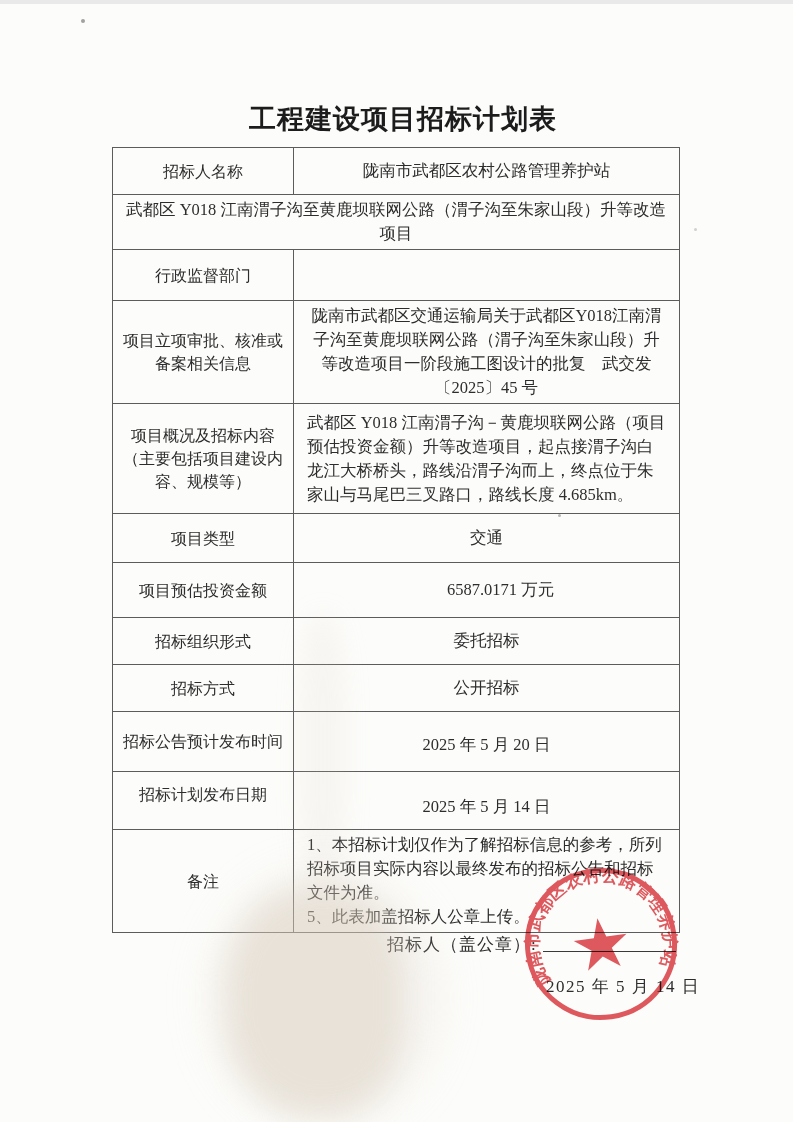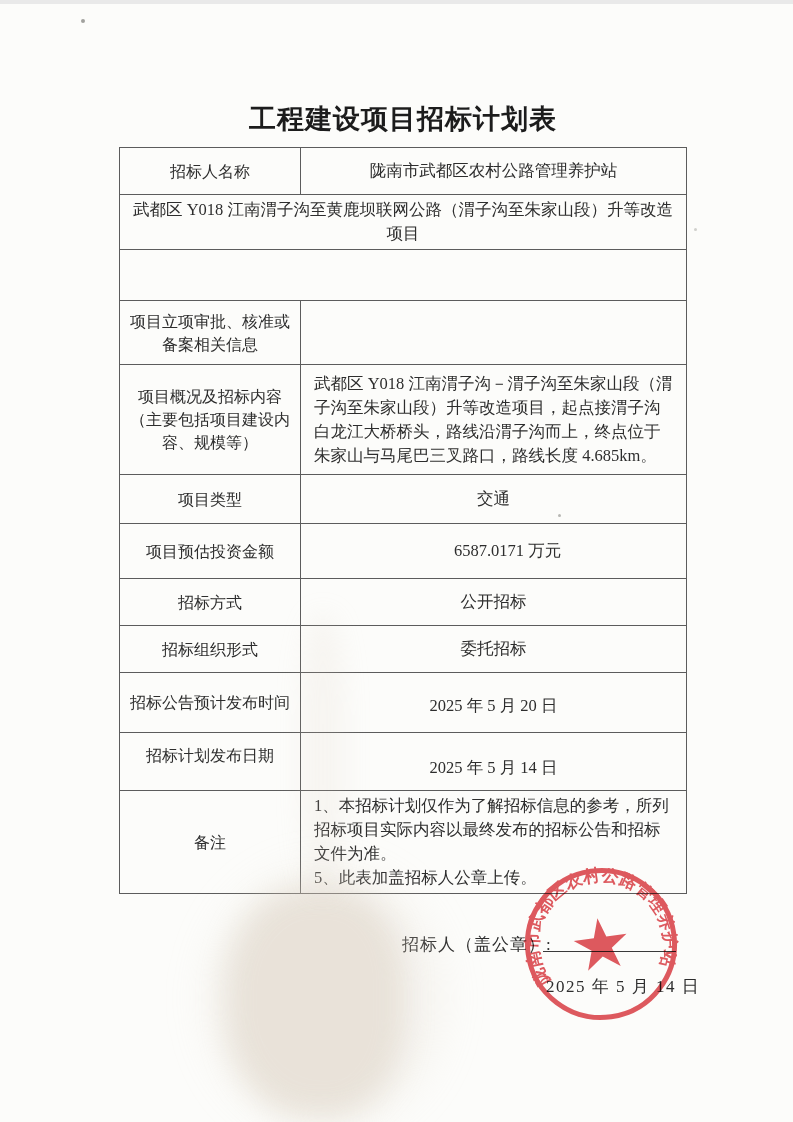--- a/index.html
+++ b/index.html
@@ -10,21 +10,21 @@
     background:#fcfcfa; overflow:hidden;
     font-family:"Liberation Serif","DejaVu Serif",serif;
     color:var(--ink);
   }
   .doc-title{
     position:absolute; left:119px; top:97px; width:568px;
     text-align:center; font-size:27px; font-weight:bold; color:#1c1c1c;
     letter-spacing:1px;
   }
   .btable{
-    position:absolute; left:119px; top:143px; width:568px;
+    position:absolute; left:112px; top:143px; width:568px;
     border:1px solid var(--line);
   }
   .tr{ display:flex; }
   .tr + .tr{ border-top:1px solid var(--line); }
   .td-label{
     width:181px; border-right:1px solid var(--line);
     display:flex; align-items:center; justify-content:center;
     text-align:center; font-size:16px; line-height:23px; padding:2px 9px;
   }
   .td-value{
@@ -42,21 +42,21 @@
   .r8{ min-height:47px; }
   .r9{ min-height:47px; }
   .r10{ min-height:60px; }
   .r11{ min-height:58px; }
   .r12{ min-height:98px; }
   .r10 .td-value{ padding-top:10px; }
   .r11 .td-value{ padding-top:16px; }
   .r11 .td-label{ padding-bottom:14px; }
 
   .signer-label{
-    position:absolute; left:402px; top:929px; font-size:17px; letter-spacing:1px;
+    position:absolute; left:387px; top:929px; font-size:17px; letter-spacing:1px;
   }
   .signature-line{
     position:absolute; left:543px; top:947px; width:133px; height:1px;
     background:#3a3a3a;
   }
   .sign-date{
     position:absolute; left:546px; top:971px; font-size:17px; letter-spacing:1.5px;
   }
 
   .stamp{
@@ -97,43 +97,45 @@
 
   <div class="btable">
     <div class="tr r1">
       <div class="td-label">招标人名称</div>
       <div class="td-value">陇南市武都区农村公路管理养护站</div>
     </div>
     <div class="tr r2">
       <div class="td-value">武都区 Y018 江南渭子沟至黄鹿坝联网公路（渭子沟至朱家山段）升等改造项目</div>
     </div>
     <div class="tr r3">
+      <div class="td-label">行政监督部门</div>
     </div>
     <div class="tr r4">
       <div class="td-label">项目立项审批、核准或备案相关信息</div>
+      <div class="td-value">陇南市武都区交通运输局关于武都区Y018江南渭子沟至黄鹿坝联网公路（渭子沟至朱家山段）升等改造项目一阶段施工图设计的批复　武交发〔2025〕45 号</div>
     </div>
     <div class="tr r5">
       <div class="td-label">项目概况及招标内容（主要包括项目建设内容、规模等）</div>
-      <div class="td-value left">武都区 Y018 江南渭子沟－渭子沟至朱家山段（渭子沟至朱家山段）升等改造项目，起点接渭子沟白龙江大桥桥头，路线沿渭子沟而上，终点位于朱家山与马尾巴三叉路口，路线长度 4.685km。</div>
+      <div class="td-value left">武都区 Y018 江南渭子沟－黄鹿坝联网公路（项目预估投资金额）升等改造项目，起点接渭子沟白龙江大桥桥头，路线沿渭子沟而上，终点位于朱家山与马尾巴三叉路口，路线长度 4.685km。</div>
     </div>
     <div class="tr r6">
       <div class="td-label">项目类型</div>
       <div class="td-value">交通</div>
     </div>
     <div class="tr r7">
       <div class="td-label">项目预估投资金额</div>
       <div class="td-value">6587.0171 万元</div>
     </div>
+    <div class="tr r8">
+      <div class="td-label">招标组织形式</div>
+      <div class="td-value">委托招标</div>
+    </div>
     <div class="tr r9">
       <div class="td-label">招标方式</div>
       <div class="td-value">公开招标</div>
-    </div>
-    <div class="tr r8">
-      <div class="td-label">招标组织形式</div>
-      <div class="td-value">委托招标</div>
     </div>
     <div class="tr r10">
       <div class="td-label">招标公告预计发布时间</div>
       <div class="td-value">2025 年 5 月 20 日</div>
     </div>
     <div class="tr r11">
       <div class="td-label">招标计划发布日期</div>
       <div class="td-value">2025 年 5 月 14 日</div>
     </div>
     <div class="tr r12">

